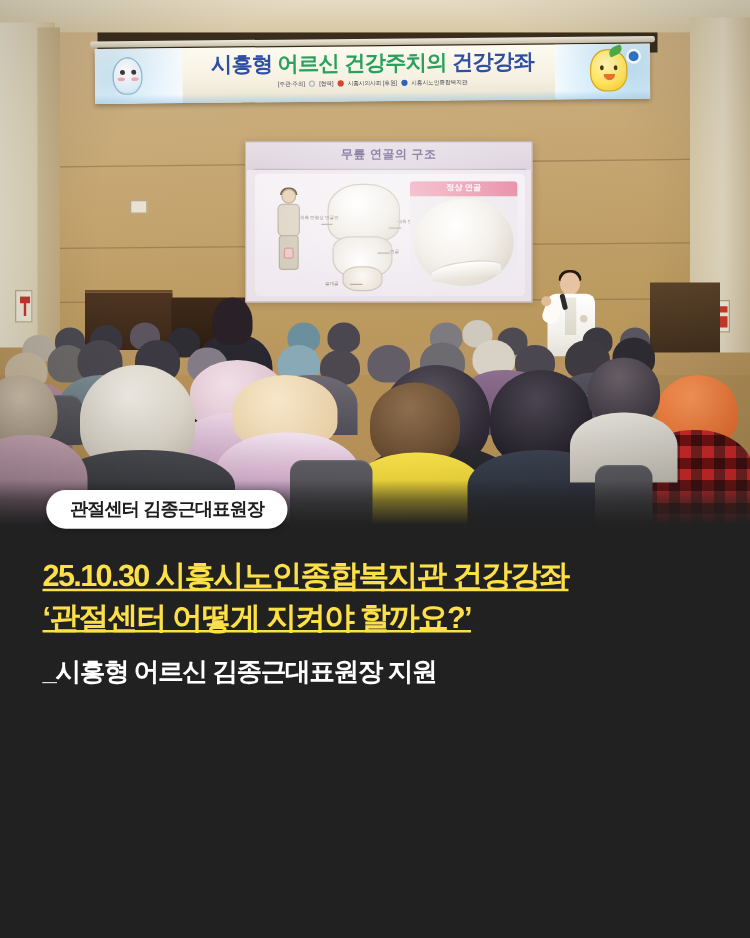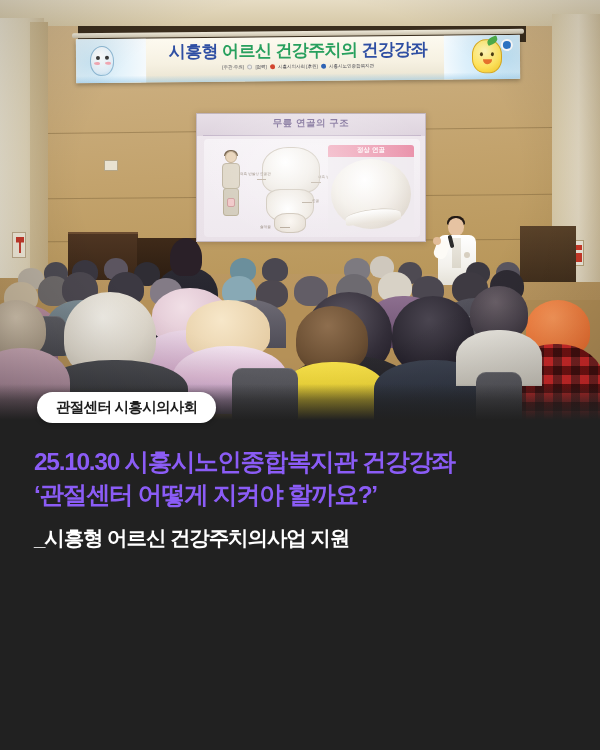--- a/index.html
+++ b/index.html
@@ -355,26 +355,27 @@
   }
 
   
   #caption {
     position: absolute;
     left: 34px; top: 445px;
     width: 540px;
     z-index: 5;
   }
   .cap-line {
-    color: #8b5cf6;
+    color: #fde047;
     font-size: 24.5px;
     font-weight: 700;
     letter-spacing: -1.3px;
     line-height: 33px;
     white-space: nowrap;
+    text-decoration: underline;
   }
   .cap-sub {
     color: #ffffff;
     font-size: 20.5px;
     font-weight: 700;
     letter-spacing: -1.1px;
     line-height: 28px;
     margin-top: 13px;
     white-space: nowrap;
   }
@@ -556,22 +557,22 @@
 
       <div class="chair" style="left:232px;top:368px;width:66px;height:52px;"></div>
       <div class="chair" style="left:476px;top:372px;width:46px;height:48px;"></div>
     </div>
 
     <div class="photo-vignette"></div>
     <div class="photo-fade"></div>
   </div>
 
   <div id="name-badge">
-    <span>관절센터 시흥시의사회</span>
+    <span>관절센터 김종근대표원장</span>
   </div>
 
   <div id="caption">
     <div class="cap-line">25.10.30  시흥시노인종합복지관 건강강좌</div>
     <div class="cap-line">‘관절센터 어떻게 지켜야 할까요?’</div>
-    <div class="cap-sub">_시흥형 어르신 건강주치의사업 지원</div>
+    <div class="cap-sub">_시흥형 어르신 김종근대표원장 지원</div>
   </div>
 
 </div>
 
 </body></html>

